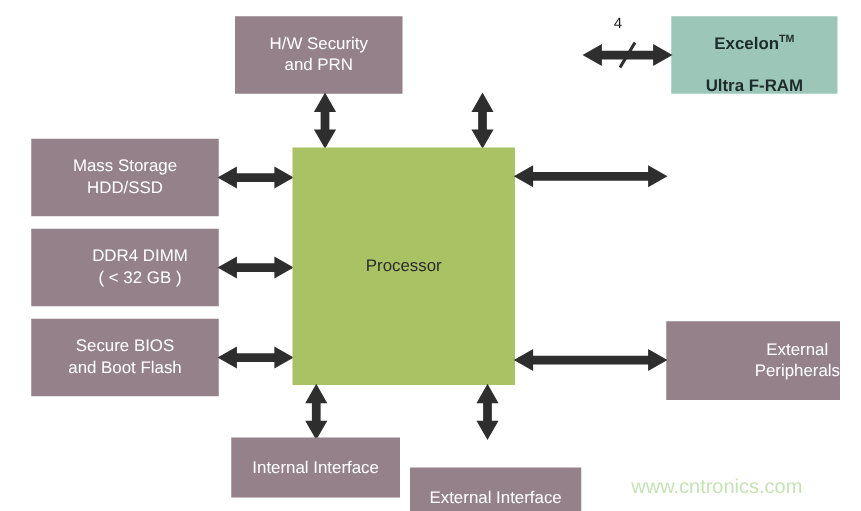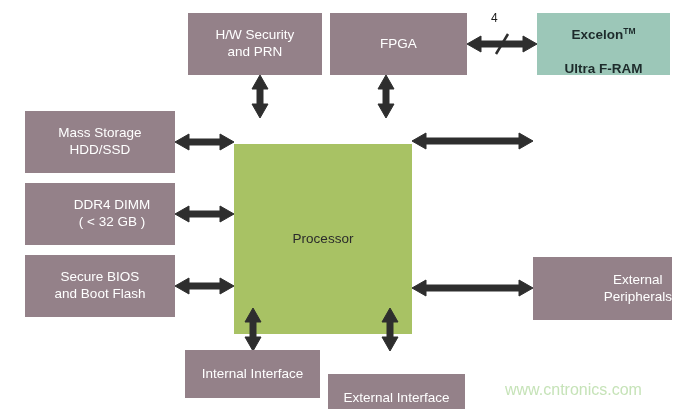--- a/index.html
+++ b/index.html
@@ -30,21 +30,20 @@
   }
   .mauve {
     background: #948189;
     color: #ffffff;
     font-size: 13.5px;
   }
   .green {
     background: #a8c264;
     color: #2b2b2b;
     font-size: 13.5px;
-    margin-top: 26px;
   }
   .teal {
     background: #9cc7b8;
     color: #1d2b2b;
     font-size: 13.5px;
     font-weight: bold;
   }
   .sup {
     font-size: 8.5px;
     vertical-align: super;
@@ -77,23 +76,20 @@
 </head>
 <body>
 
 <div id="canvas">
 
   <div class="block mauve" style="left:188px; top:13px; width:134px; height:62px;">
     <span class="label">H/W Security
 and PRN</span>
   </div>
 
-  <div class="block mauve" style="left:330px; top:13px; width:137px; height:62px;">
-    <span class="label">FPGA</span>
-  </div>
 
   <div class="block teal" style="left:537px; top:13px; width:133px; height:62px;">
     <span class="label">
       <span>Excelon</span><span class="sup">TM</span><br>
       <span>Ultra F-RAM</span>
     </span>
   </div>
 
   <svg class="arrow-svg" style="left:467px; top:30px;" width="70" height="28">
     <line x1="8" y1="14" x2="62" y2="14" stroke-width="7"></line>

